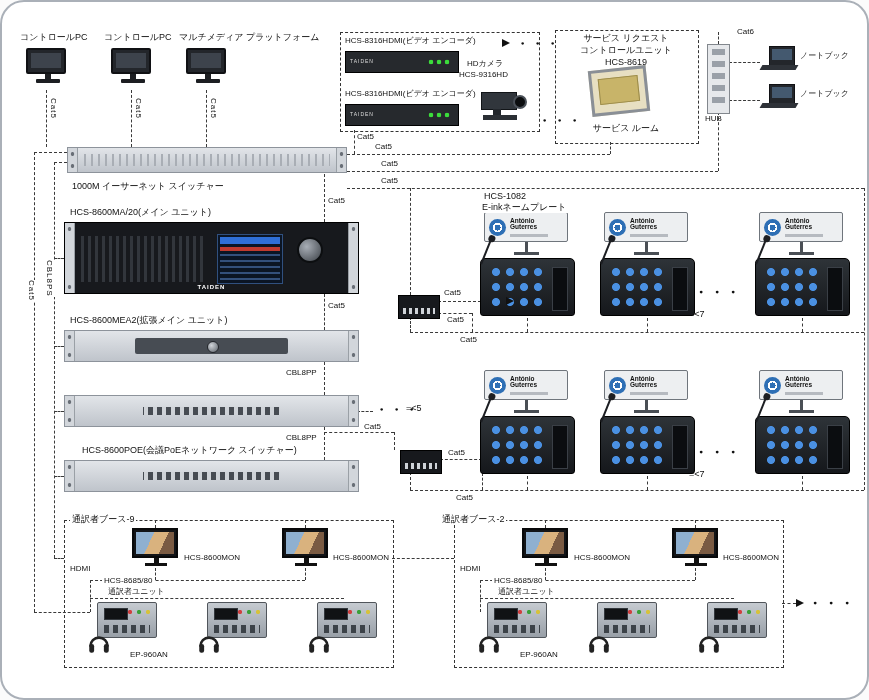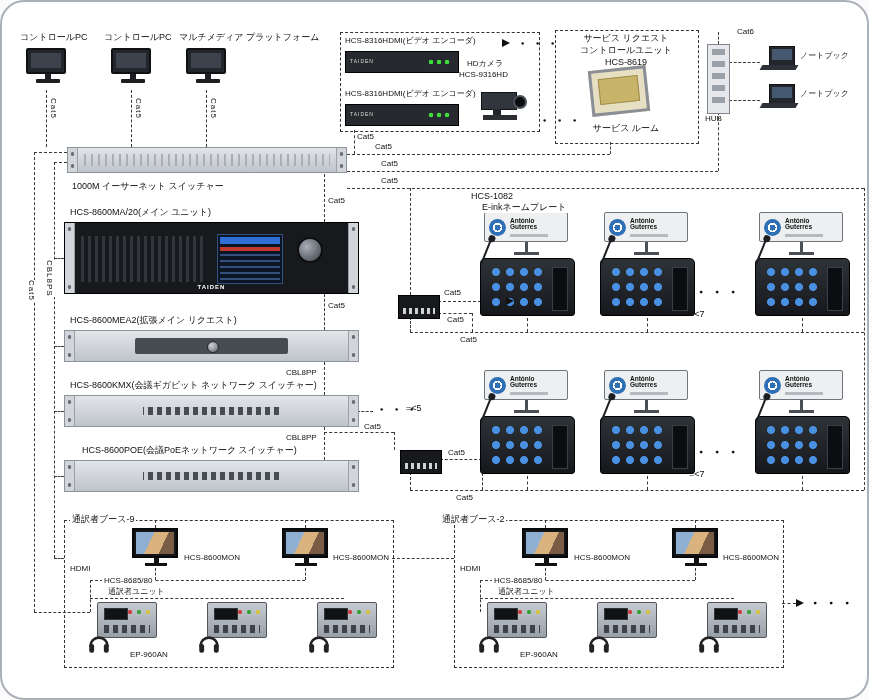--- a/index.html
+++ b/index.html
@@ -235,44 +235,43 @@
     <i class="vents"></i>
     <div class="bscreen">
         <i class="bshead"></i>
         <i class="bsred"></i>
         <i class="bslines"></i>
       </div>
     <i class="knob"></i>
     <div class="brand">TAIDEN</div>
   </div>
 
-  <span class="lbl" style="left:68px;top:313px">HCS-8600MEA2(拡張メイン リクエスト)</span>
+  <span class="lbl" style="left:68px;top:313px">HCS-8600MEA2(拡張メイン ユニット)</span>
   <div class="rack" style="left:62px;top:328px;width:295px;height:32px">
       <i class="ear l"></i>
       <i class="ear r"></i>
       <i class="band"></i>
       <i class="bandknob"></i>
     </div>
-  <span class="lbl" style="left:68px;top:378px">HCS-8600KMX(会議ギガビット ネットワーク スイッチャー)</span>
   <div class="rack" style="left:62px;top:393px;width:295px;height:32px">
       <i class="ear l"></i>
       <i class="ear r"></i>
       <i class="band ports"></i>
     </div>
   <span class="lbl" style="left:80px;top:443px">HCS-8600POE(会議PoEネットワーク スイッチャー)</span>
   <div class="rack" style="left:62px;top:458px;width:295px;height:32px">
       <i class="ear l"></i>
       <i class="ear r"></i>
       <i class="band ports"></i>
     </div>
   <i class="hl" style="left:355px;top:409px;width:16px"></i>
   <span class="dots" style="left:373px;top:399px">・・・</span>
   <span class="lbl" style="left:404px;top:401px">=&lt;5</span>
 
-  <span class="lbl chip" style="left:467px;top:189px">HCS-1082</span>
+  <span class="lbl chip" style="left:480px;top:189px">HCS-1082</span>
   <span class="lbl chip" style="left:478px;top:200px">E-inkネームプレート</span>
 
   <div class="cluster" style="left:478px;top:210px">
     <div class="np">
         <i class="nplogo"></i>
         <div class="npcol">
           <div class="npname">António Guterres</div>
           <i class="npsub"></i>
         </div>
       </div>

